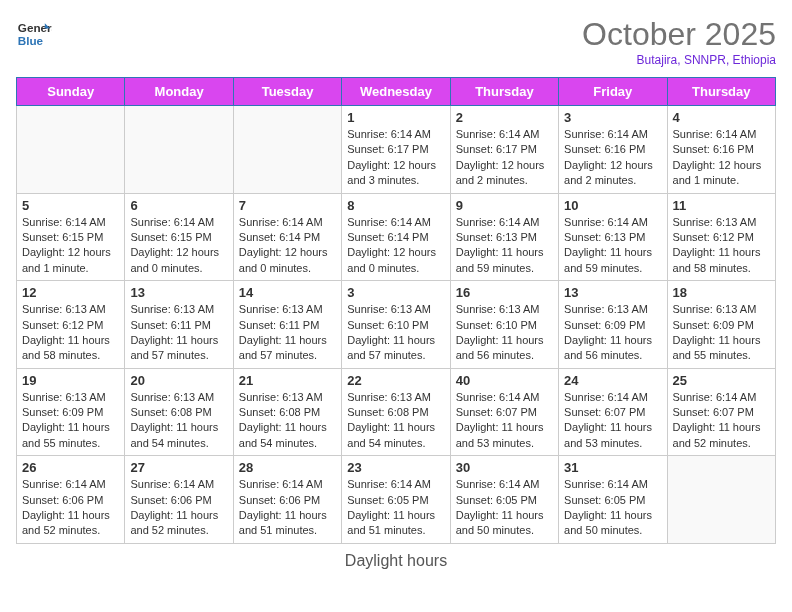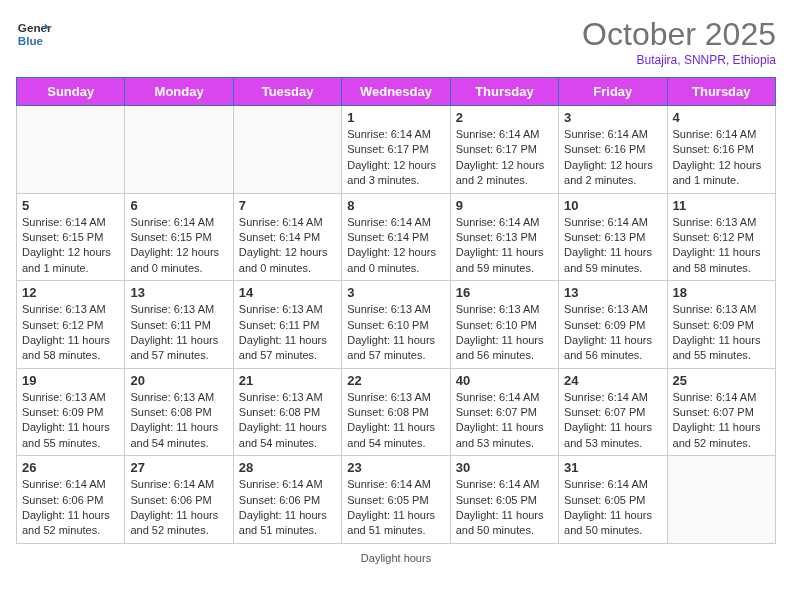--- a/index.html
+++ b/index.html
@@ -70,21 +70,21 @@
       display: block;
       margin-bottom: 2px;
     }
     .day-info {
       line-height: 1.4;
       font-size: 11px;
       color: #333;
     }
     .footer {
       margin-top: 8px;
-      font-size: 11px;
+      font-size: 16px;
       color: #555;
       text-align: center;
     }
   </style>
 </head>
 <body>
 
 <div class="header">
   <div class="logo">
     <svg class="logo-icon" viewBox="0 0 40 40">

